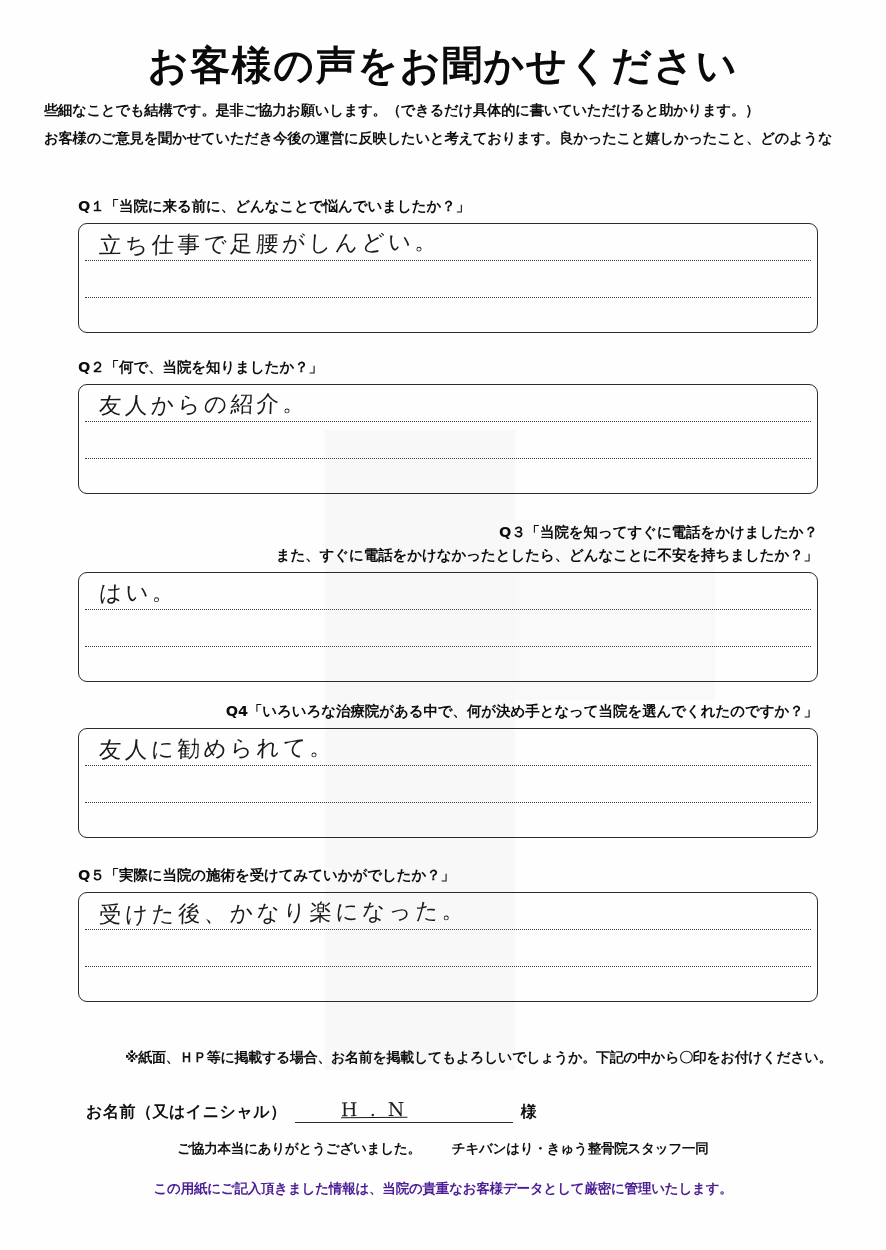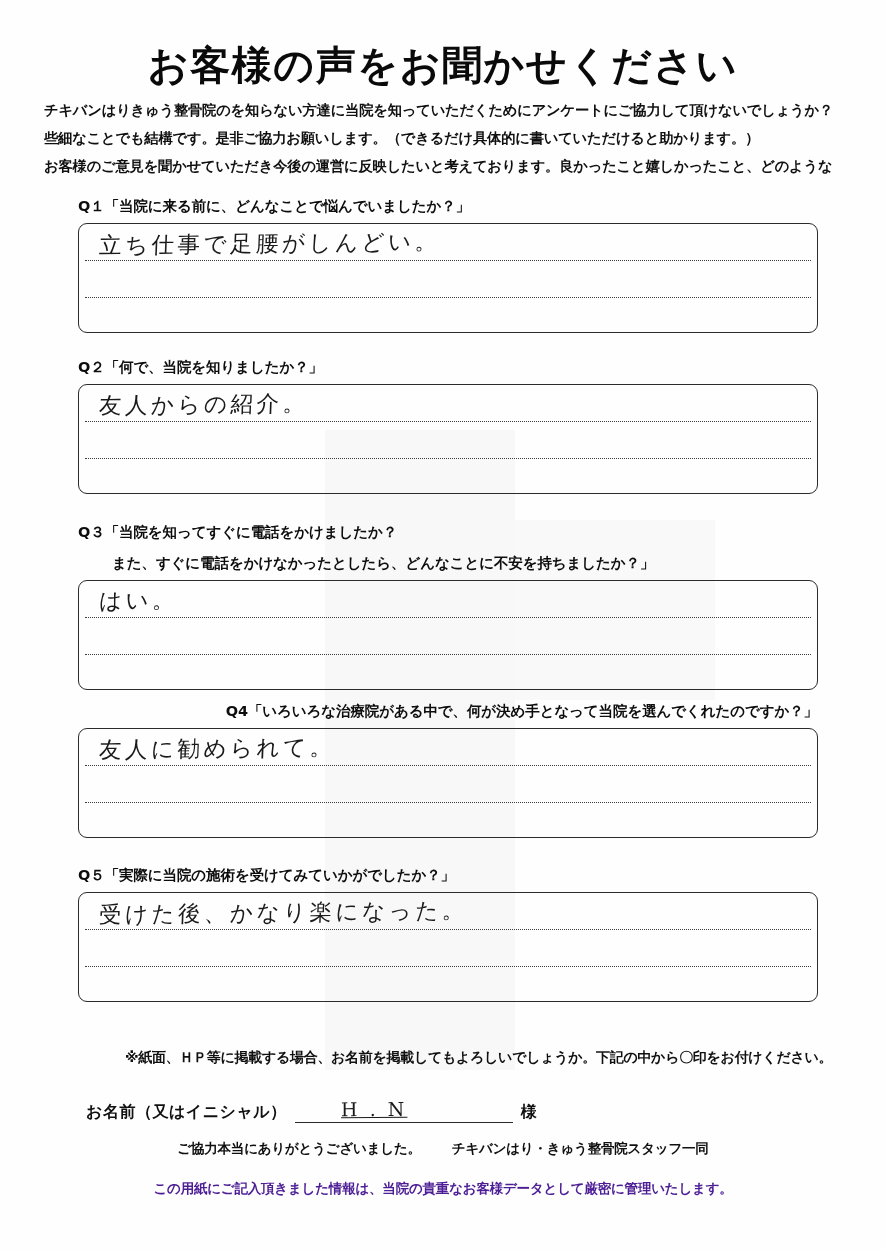--- a/index.html
+++ b/index.html
@@ -69,21 +69,21 @@
 
   .qblock { position: absolute; left: 78px; width: 740px; }
 
   .qlabel {
     font-size: 14.5px;
     font-weight: bold;
     color: #0d0d0d;
     letter-spacing: -0.1px;
     white-space: nowrap;
   }
-  .qlabel.indent2 { padding-left: 34px; margin-top: 12px; }
+  .qlabel.indent2 { padding-left: 34px; margin-top: 4px; }
 
   .answer-box {
     position: relative;
     margin-top: 7px;
     height: 110px;
     border: 1.3px solid #2b2b2b;
     border-radius: 9px;
     background: transparent;
     box-sizing: border-box;
   }
@@ -207,21 +207,20 @@
 <body>
 
 <div class="page">
 
   <div class="scan-band"></div>
   <div class="scan-band-2"></div>
 
   <div class="title">お客様の声をお聞かせください</div>
 
   <div class="intro">
-    <div>チキバンはりきゅう整骨院のを知らない方達に当院を知っていただくためにアンケートにご協力して頂けないでしょうか？</div>
     <div>些細なことでも結構です。是非ご協力お願いします。（できるだけ具体的に書いていただけると助かります。）</div>
     <div>お客様のご意見を聞かせていただき今後の運営に反映したいと考えております。良かったこと嬉しかったこと、どのような</div>
   </div>
 
   <div class="qblock" style="top:197px;">
     <div class="qlabel">Q１「当院に来る前に、どんなことで悩んでいましたか？」</div>
     <div class="answer-box">
       <div class="rule r1"></div>
       <div class="rule r2"></div>
       <div class="hand">立ち仕事で足腰がしんどい。</div>
@@ -230,21 +229,21 @@
 
   <div class="qblock" style="top:358px;">
     <div class="qlabel">Q２「何で、当院を知りましたか？」</div>
     <div class="answer-box">
       <div class="rule r1"></div>
       <div class="rule r2"></div>
       <div class="hand">友人からの紹介。</div>
     </div>
   </div>
 
-  <div class="qblock" style="top:523px;">
+  <div class="qblock" style="top:523px;text-align:right;">
     <div class="qlabel">Q３「当院を知ってすぐに電話をかけましたか？</div>
     <div class="qlabel indent2">また、すぐに電話をかけなかったとしたら、どんなことに不安を持ちましたか？」</div>
     <div class="answer-box">
       <div class="rule r1"></div>
       <div class="rule r2"></div>
       <div class="hand">はい。</div>
     </div>
   </div>
 
   <div class="qblock" style="top:702px;text-align:right;">

